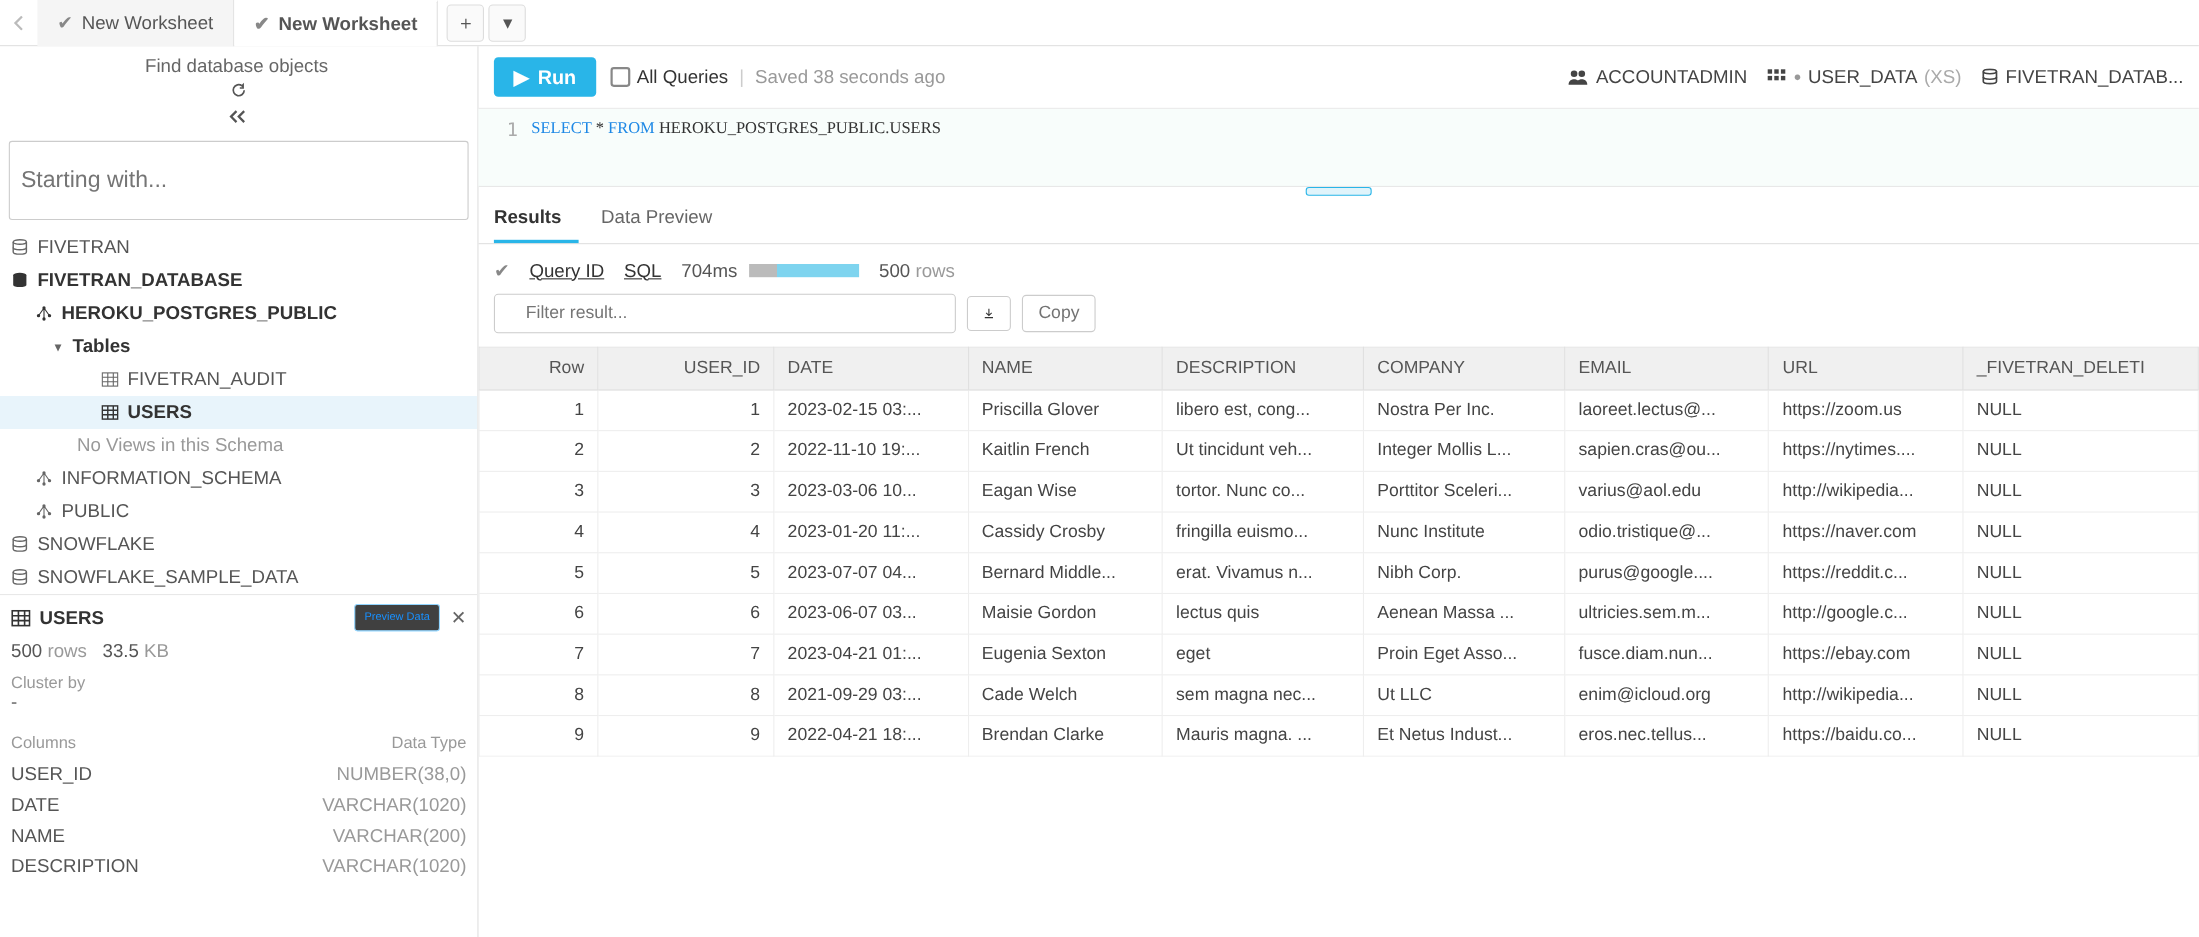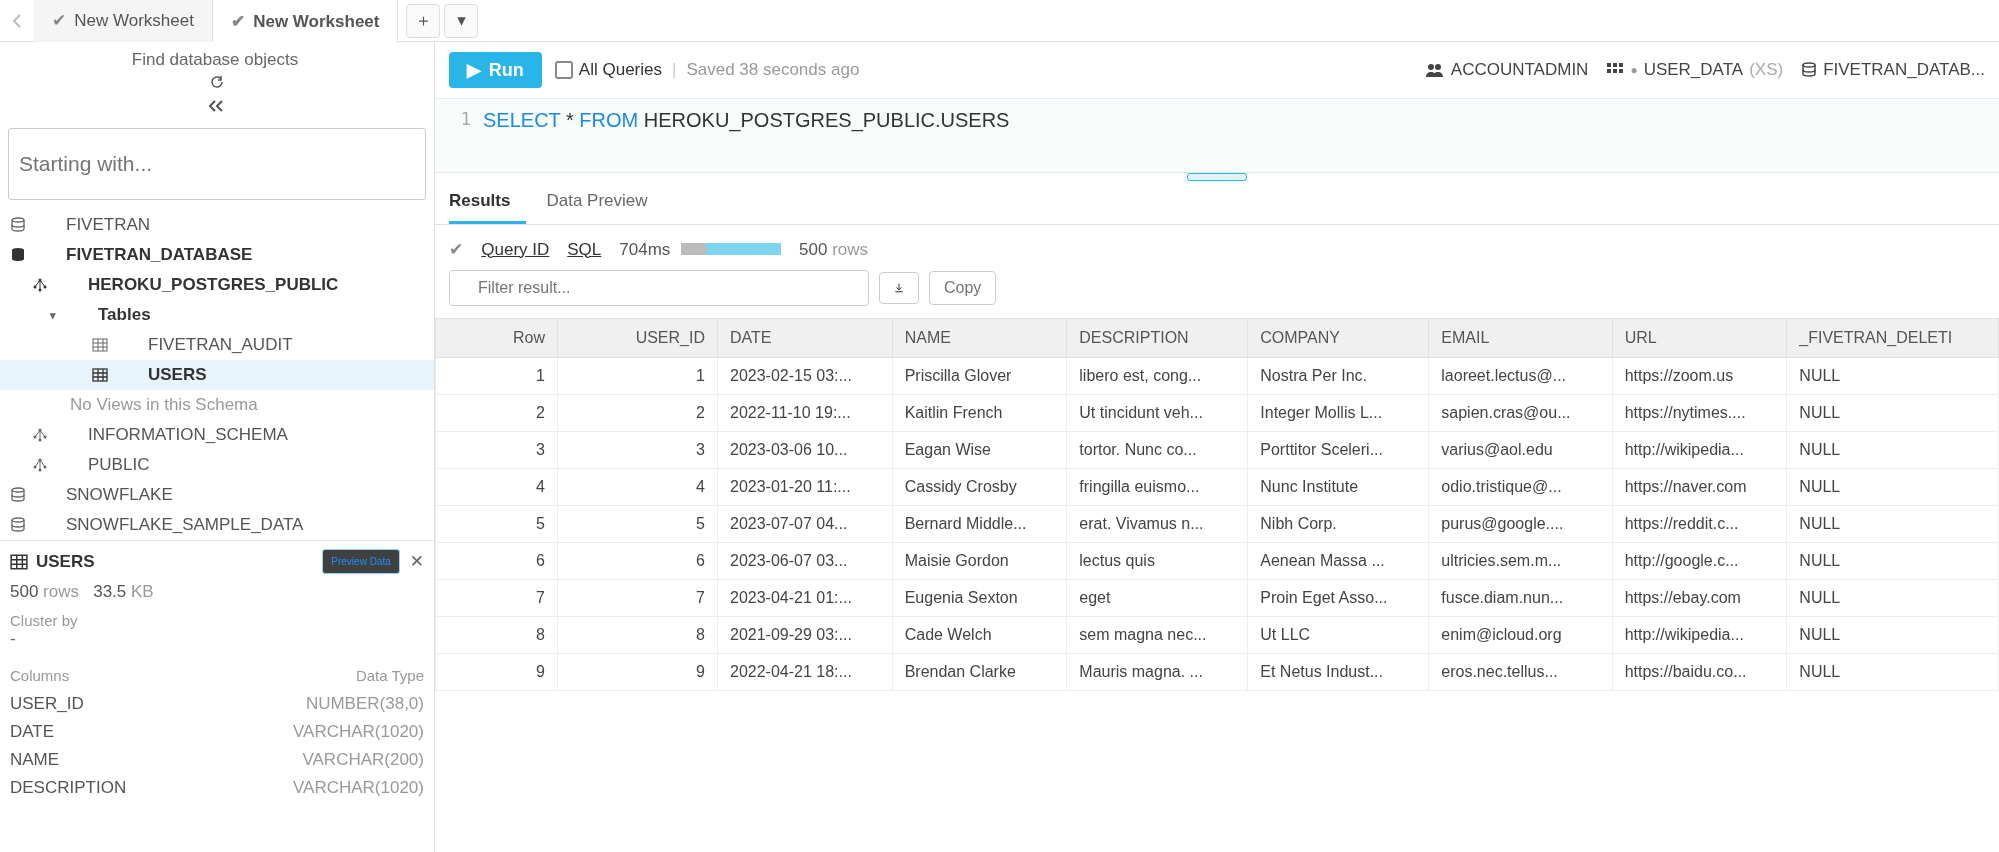--- a/index.html
+++ b/index.html
@@ -17,21 +17,21 @@
 .main { display: flex; height: 810px; }
 
 
 .sidebar { width: 435px; border-right: 1px solid #e0e0e0; display: flex; flex-direction: column; overflow: hidden; }
 .sb-head { display: flex; align-items: center; padding: 8px 10px 6px 6px; flex-direction: column; }
 .sb-head-title { flex: 1; color: #666; font-size: 17px; }
 .sb-icon-btn { width: 24px; height: 24px; display: flex; align-items: center; justify-content: center; color: #555; cursor: pointer; margin-left: 4px; }
 .sb-search { margin: 4px 8px 10px 8px; }
 .sb-search input { width: 100%; padding: 23px 10px; border: 1px solid #ccc; border-radius: 3px; font-size: 21px; color: #666; }
 .sb-tree { overflow-y: auto; flex: 0 0 auto; }
-.tree-row { display: flex; align-items: center; padding: 5px 8px; color: #555; cursor: pointer; gap: 32px; }
+.tree-row { display: flex; align-items: center; padding: 5px 8px; color: #555; cursor: pointer; }
 .tree-row.bold { font-weight: 700; color: #333; }
 .tree-row.selected { background: #e8f4fb; }
 .tree-row .icon { width: 20px; display: flex; justify-content: center; margin-right: 6px; color: #666; }
 .indent-1 { padding-left: 30px; }
 .indent-2 { padding-left: 50px; }
 .indent-3 { padding-left: 90px; }
 .tree-caret { width: 12px; margin-right: 4px; color: #666; font-size: 11px; }
 .no-views { color: #999; padding: 5px 8px 5px 70px; }
 
 .table-meta { border-top: 1px solid #e8e8e8; padding: 8px 10px; }
@@ -56,21 +56,21 @@
 .checkbox-box { width: 18px; height: 18px; border: 2px solid #888; border-radius: 3px; margin-right: 6px; }
 .sep { color: #ccc; margin: 0 10px; }
 .saved { color: #999; }
 .context { margin-left: auto; display: flex; align-items: center; gap: 18px; color: #444; }
 .ctx-item { display: flex; align-items: center; gap: 6px; cursor: pointer; }
 .ctx-item .xs { color: #aaa; }
 .ctx-item .dot { font-size: 12px; color: #999; }
 
 .editor { padding: 10px 0 40px 0; background: #f8fdfb; border-bottom: 1px solid #e8e8e8; display: flex; }
 .gutter { width: 48px; text-align: right; color: #aaa; padding-right: 12px; font-family: Menlo, Consolas, monospace; font-size: 17px; }
-.code { font-family: Liberation Sans, sans-serif; font-size: 20px; }
+.code { font-family: Liberation Serif, serif; font-size: 15px; }
 .kw { color: #1e88e5; }
 .code-plain { color: #333; }
 
 .resize-handle { height: 8px; display: flex; justify-content: center; align-items: center; }
 .resize-grip { width: 60px; height: 8px; border: 1px solid #29b5e8; border-radius: 3px; background: #e0f4fb; }
 
 .result-tabs { display: flex; border-bottom: 1px solid #e0e0e0; padding: 0 14px; }
 .rtab { padding: 10px 16px 10px 0; margin-right: 20px; color: #666; cursor: pointer; }
 .rtab.active { color: #333; font-weight: 700; border-bottom: 3px solid #29b5e8; }
 
@@ -81,21 +81,21 @@
 .rows-light { color: #999; }
 
 .result-controls { display: flex; align-items: center; padding: 0 14px 12px 14px; gap: 10px; }
 .filter-input { width: 420px; padding: 8px 28px; border: 1px solid #ccc; border-radius: 4px; font-size: 16px; }
 .ctrl-btn { padding: 7px 14px; border: 1px solid #ccc; border-radius: 4px; background: #fff; cursor: pointer; color: #737373; font-size: 16px; }
 .dl-btn { width: 40px; display: flex; justify-content: center; }
 
 .grid-wrap { overflow: auto; }
 table.grid { border-collapse: collapse; width: 100%; min-width: 1500px; }
 .grid th { background: #f0f0f0; text-align: left; padding: 10px 12px; font-weight: 400; color: #555; border: 1px solid #e0e0e0; font-size: 16px; white-space: nowrap; }
-.grid th.rownum { text-align: right; width: 122px; }
+.grid th.rownum { text-align: right; width: 108px; }
 .grid th.uid { text-align: right; width: 160px; }
 .grid td { padding: 9px 12px; border: 1px solid #eee; color: #444; font-size: 16px; white-space: nowrap; overflow: hidden; text-overflow: ellipsis; max-width: 180px; }
 .grid td.num { text-align: right; }
 
 svg { display: block; }
 </style>
 </head>
 <body>
 
 <div class="top-tabs">

